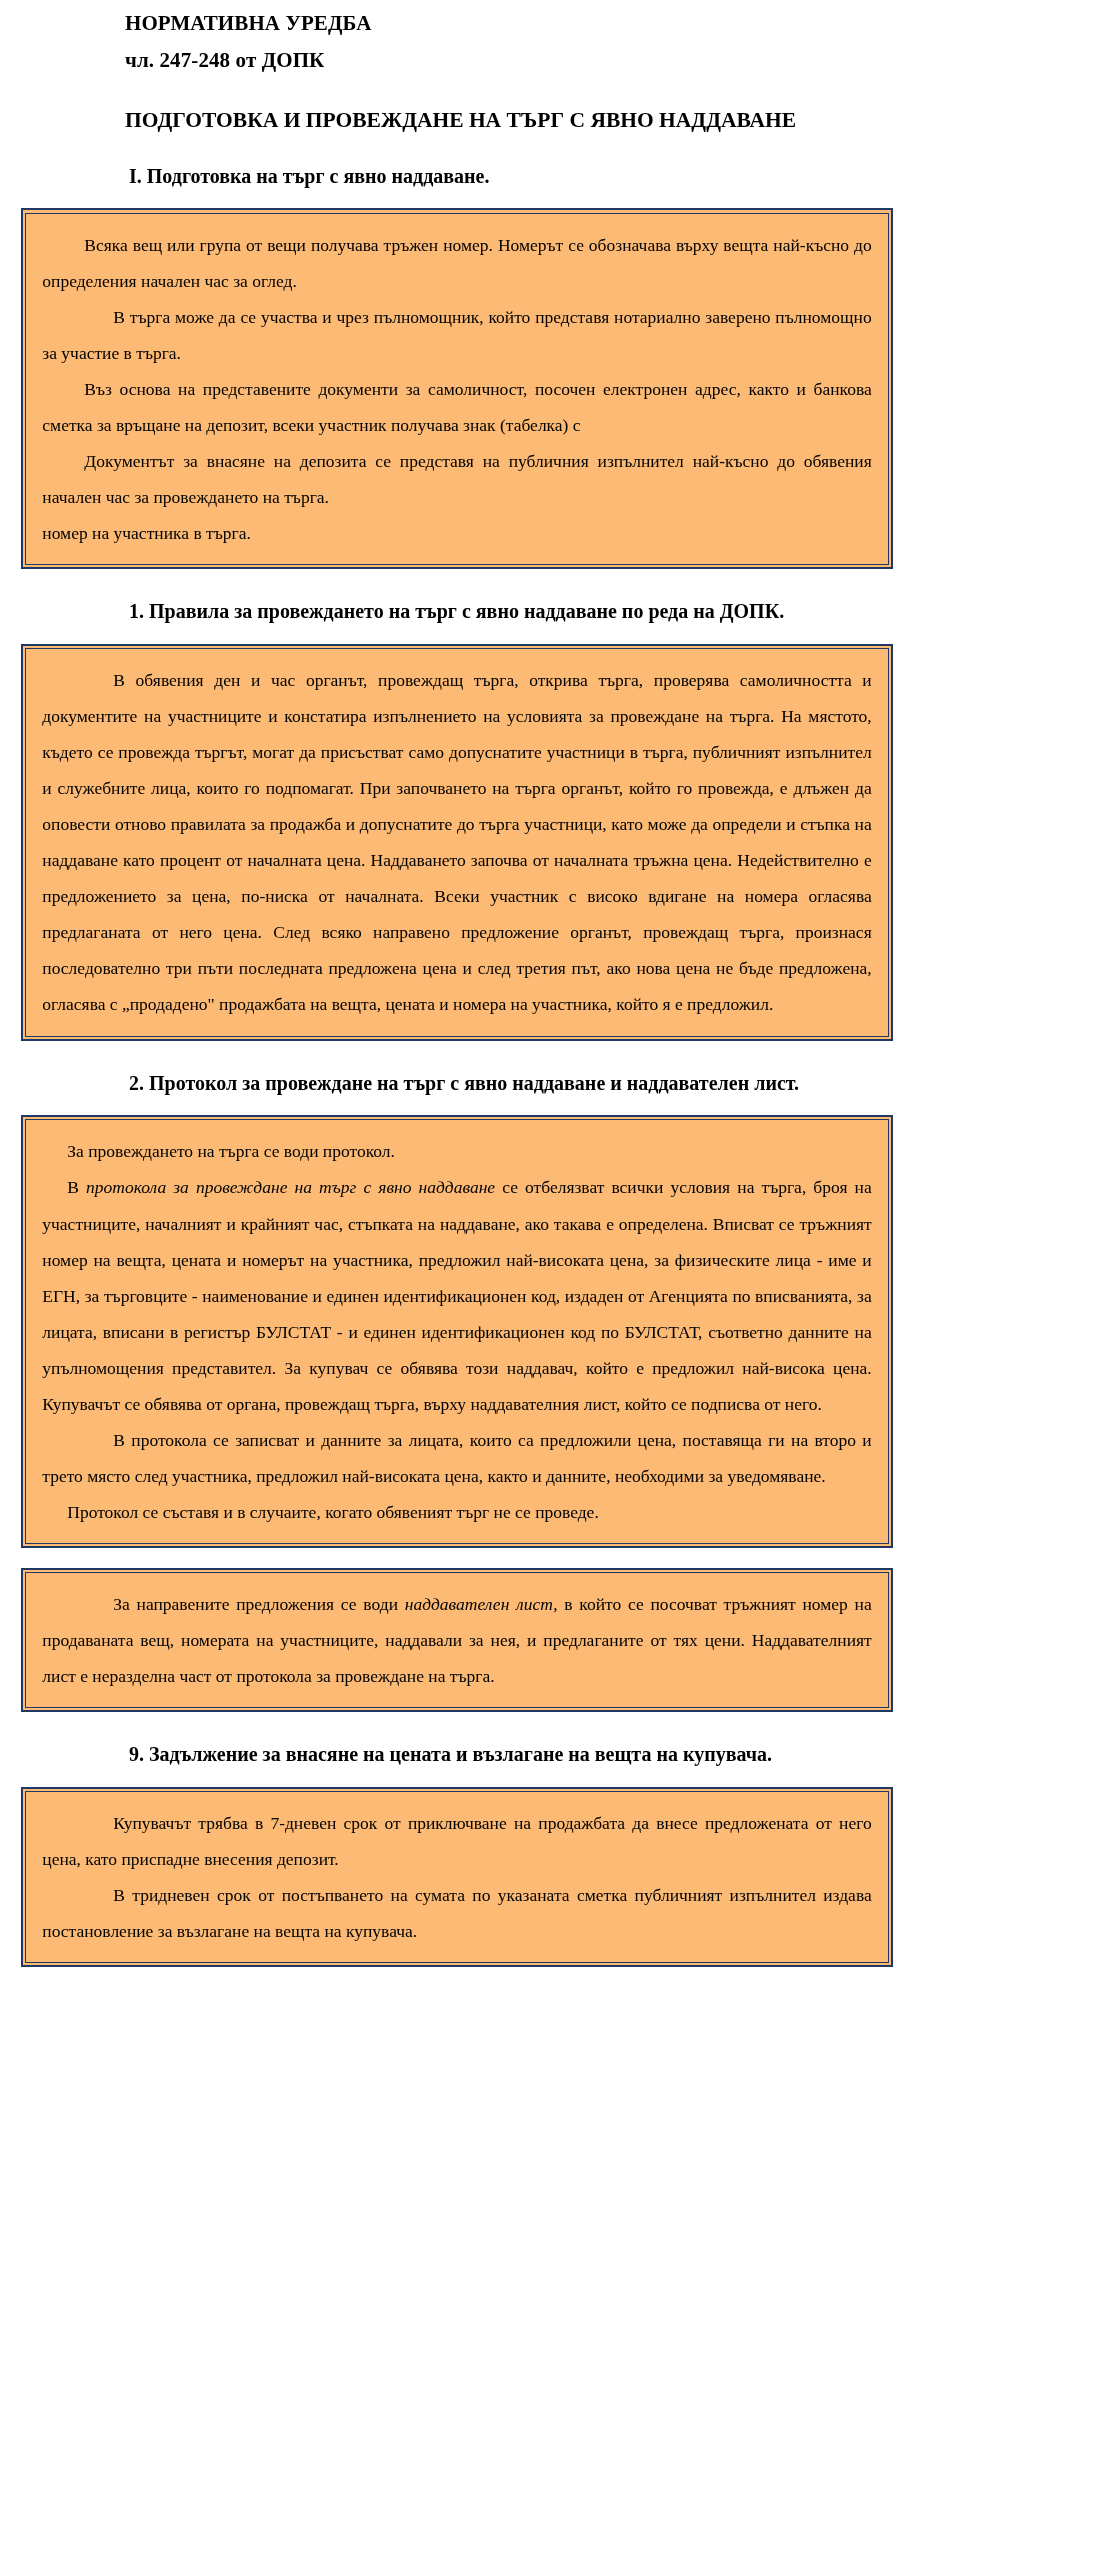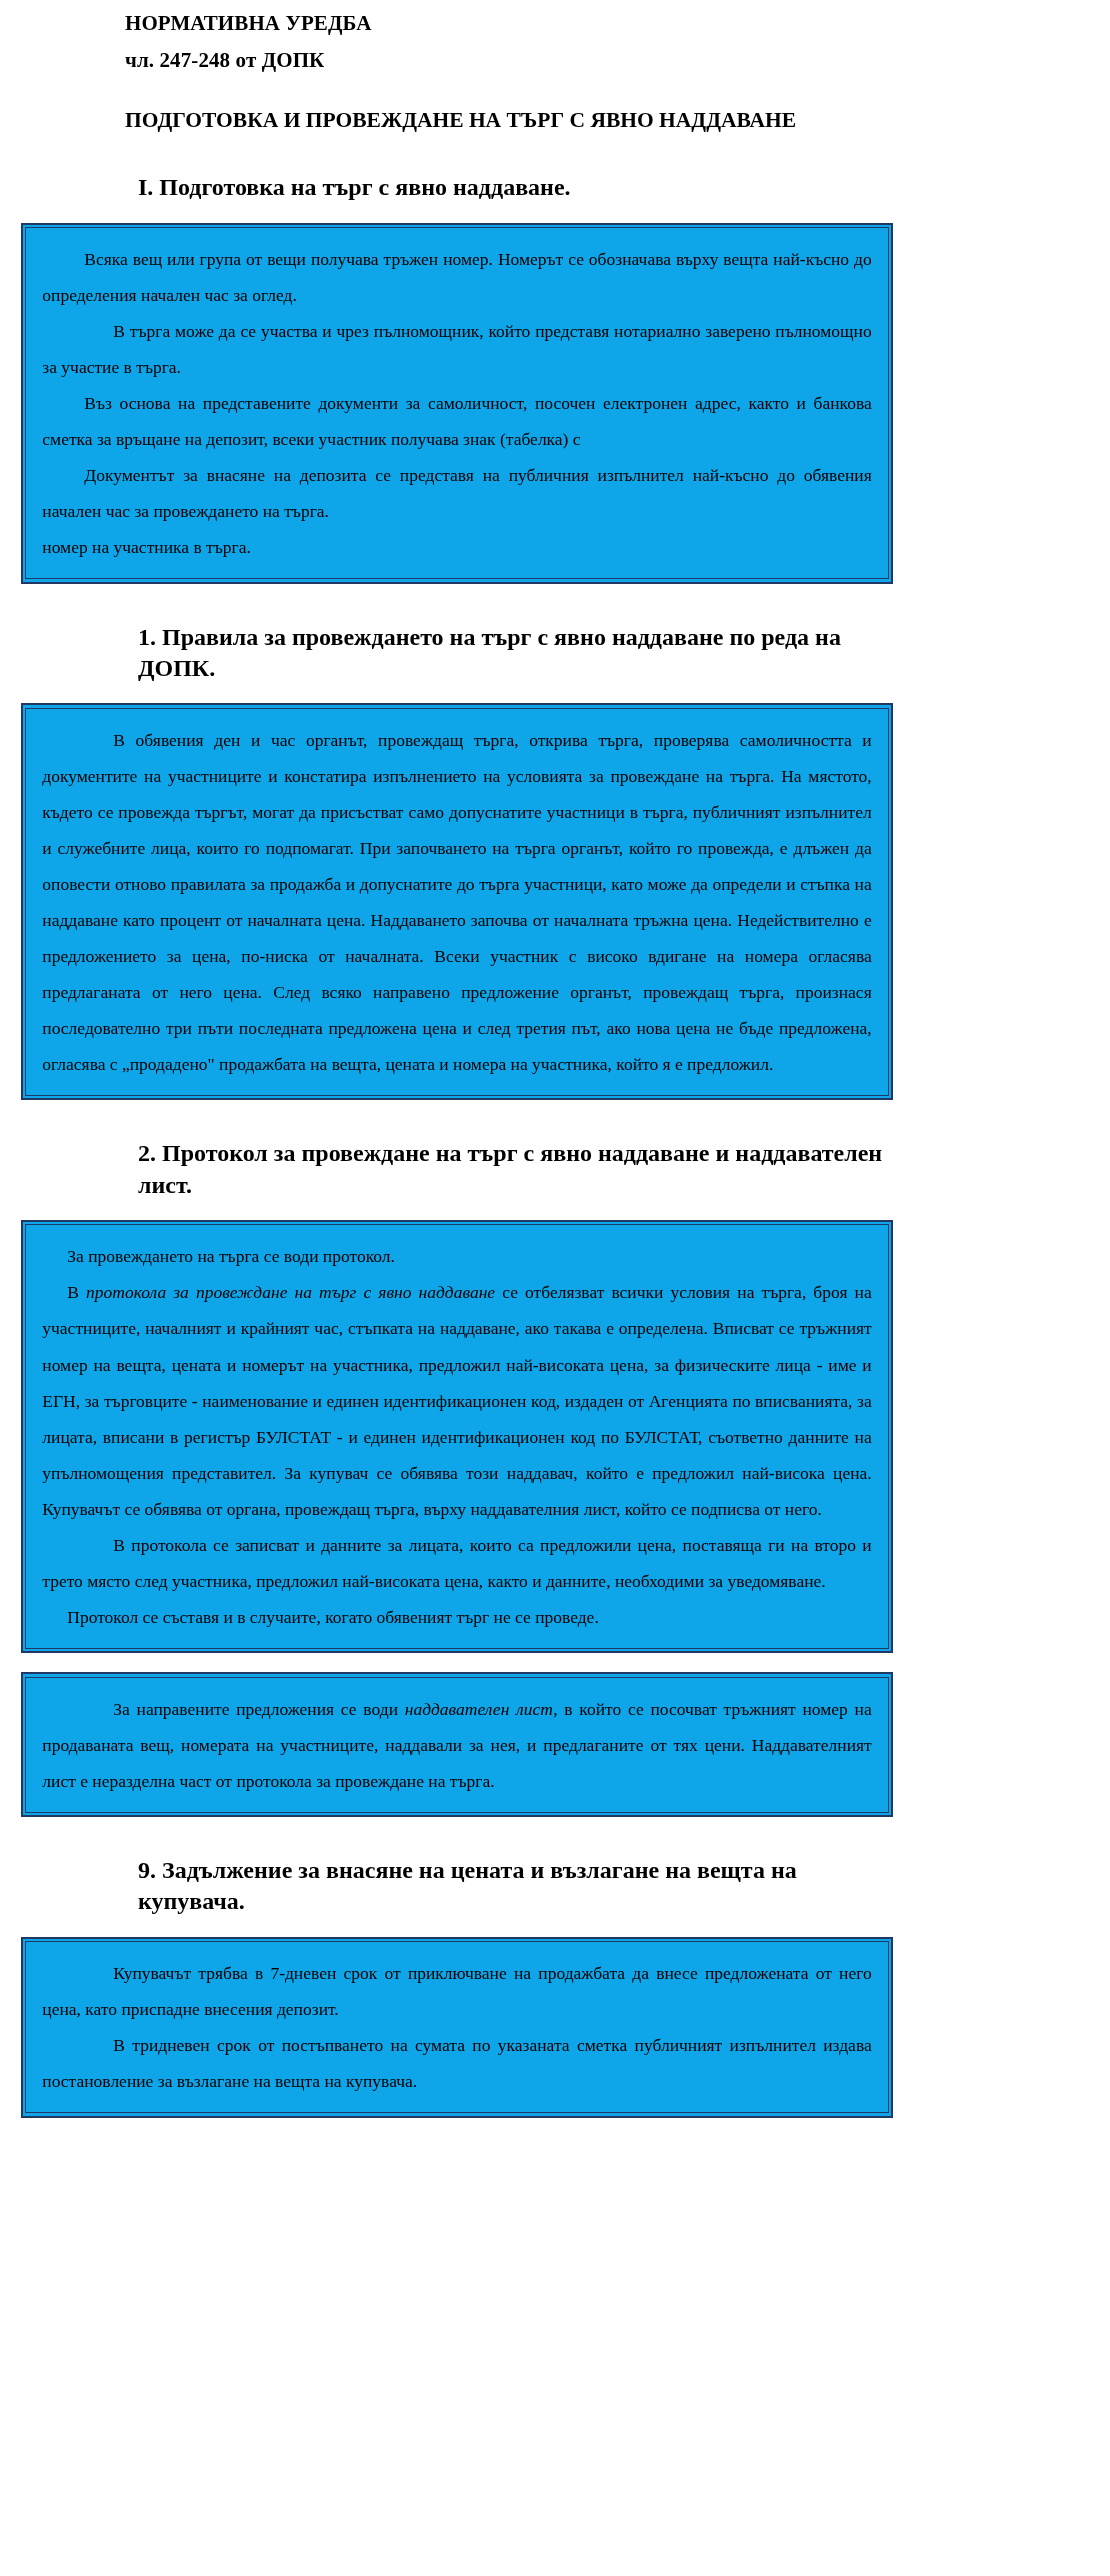--- a/index.html
+++ b/index.html
@@ -37,36 +37,36 @@
 
   .doc-title {
     margin: 0;
     padding: 34px 0 0 125px;
     font-size: 21.5px;
     font-weight: bold;
     line-height: 1.25;
   }
 
   .section-head {
-    margin: 13px;
+    margin: 4px;
     padding: 25px 0 0 125px;
-    font-size: 24px;
+    font-size: 20px;
     font-weight: bold;
     line-height: 1.3;
   }
   .section-head.sub {
     padding-left: 125px;
   }
 
   
   .box {
     position: relative;
     margin: 19.3px 21px 0 21px;
     border: 2.2px solid #1F3864;
-    background: #0ea5e9;
+    background: #fdba74;
     box-sizing: border-box;
     padding: 0;
   }
   .box::before {
     content: "";
     position: absolute;
     left: 2.2px;
     top: 2.2px;
     right: 2.2px;
     bottom: 2.2px;

